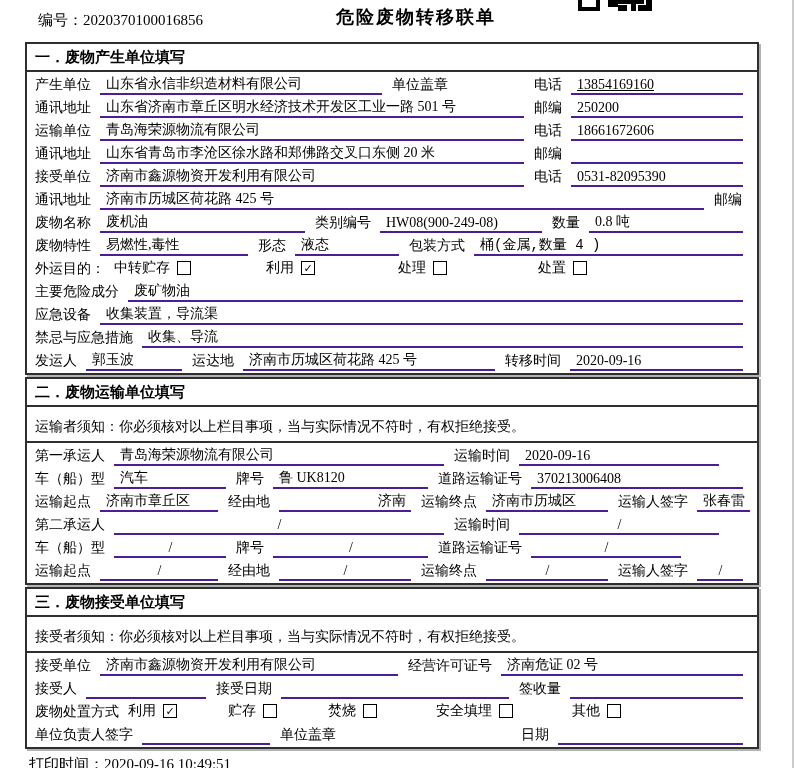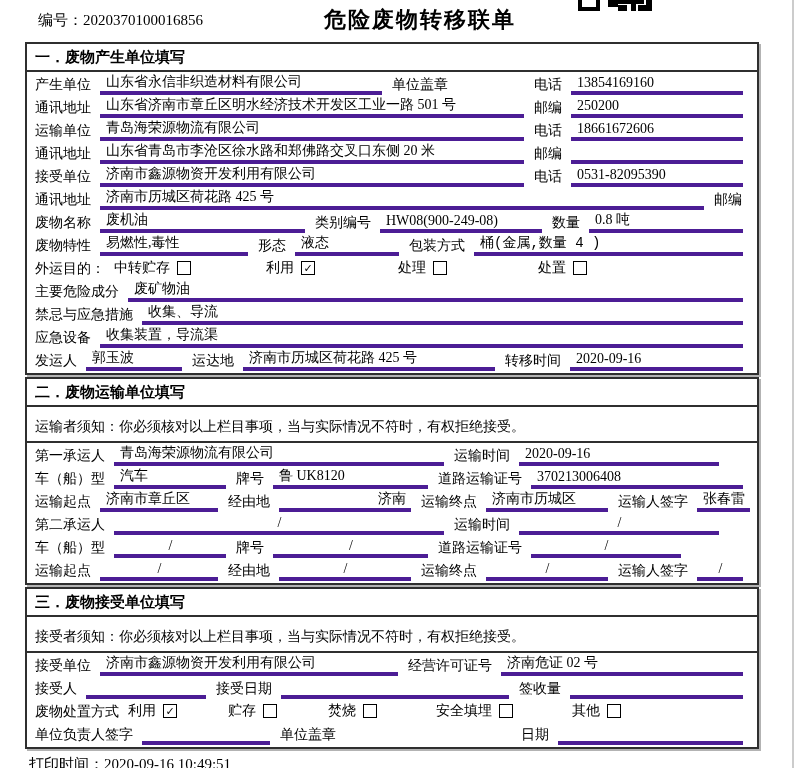--- a/index.html
+++ b/index.html
@@ -5,40 +5,40 @@
   html,body{margin:0;padding:0;background:#ffffff;}
   body{
     width:796px;height:768px;position:relative;overflow:hidden;
     font-family:"Liberation Serif","DejaVu Serif",serif;color:#000;
   }
   .page{position:absolute;inset:0;padding:42px 37px 0 25px;box-sizing:border-box;}
   .edge-line{position:absolute;top:0;right:2px;width:2px;height:768px;background:#cccccc;}
   .qr-frag{position:absolute;left:578px;top:0;}
   .serial{position:absolute;left:38px;top:11px;font-size:15px;}
   .title{
-    position:absolute;left:324px;top:5px;font-size:22px;font-weight:bold;letter-spacing:2px;
+    position:absolute;left:336px;top:5px;font-size:18px;font-weight:bold;letter-spacing:2px;
     font-family:Liberation Serif, serif;
   }
   .footer{margin-top:6px;font-size:15px;padding-left:4px;}
 
   .sec{
     border:2px solid #2f2f2f;background:#fff;margin-bottom:2px;
     padding:0 6px 2px 6px;box-shadow:2px 2px 0 #b3b3b3;
   }
   .sec-h{
     font-family:"Liberation Sans","DejaVu Sans",sans-serif;
     font-weight:bold;font-size:15px;
     margin:0 -6px;padding:4px 8px 3px;border-bottom:2px solid #2f2f2f;
   }
   .row{display:flex;align-items:flex-end;height:23px;font-size:14px;white-space:nowrap;}
   .row.divider{height:29px;border-bottom:2px solid #2f2f2f;margin:0 -6px;padding:0 8px 5px;}
   .note{font-size:14px;}
   .lbl{margin:0 9px 1px 2px;}
   .fill{
-    border-bottom:4px solid #4c1d95;padding:0 5px 0 6px;margin-right:8px;
+    border-bottom:2px solid #4c1d95;padding:0 5px 0 6px;margin-right:8px;
     min-height:17px;box-sizing:border-box;overflow:visible;
   }
   .fill.ctr{text-align:center;}
   .spacer{flex:1;}
   .cb-item{display:inline-flex;align-items:center;margin-bottom:2px;}
   .cb-lbl{margin-right:7px;}
   .cb-box{
     width:12px;height:12px;border:1.5px solid #000;box-sizing:content-box;
     display:inline-flex;align-items:center;justify-content:center;
     font-size:11px;line-height:1;font-family:"DejaVu Sans",sans-serif;font-weight:bold;
@@ -71,21 +71,21 @@
 
   <div>
       <section class="sec">
         <div class="sec-h">一．废物产生单位填写</div>
         <div class="row">
           <span class="lbl">产生单位</span>
           <span class="fill" style="width: 282px; flex: 0 0 auto;">山东省永信非织造材料有限公司</span>
           <span class="lbl">单位盖章</span>
           <span class="spacer"></span>
           <span class="lbl">电话</span>
-          <span class="fill" style="width: 172px; flex: 0 0 auto;">13854169160</span>
+          <span class="fill" style="width: 172px; flex: 0 0 auto; text-decoration: underline;">13854169160</span>
         </div>
         <div class="row">
           <span class="lbl">通讯地址</span>
           <span class="fill" style="flex: 1 1 0%;">山东省济南市章丘区明水经济技术开发区工业一路 501 号</span>
           <span class="lbl">邮编</span>
           <span class="fill" style="width: 172px; flex: 0 0 auto;">250200</span>
         </div>
         <div class="row">
           <span class="lbl">运输单位</span>
           <span class="fill" style="flex: 1 1 0%;">青岛海荣源物流有限公司</span>
@@ -142,26 +142,26 @@
           <span class="cb-item">
             <span class="cb-lbl">处置</span>
             <span class="cb-box"></span>
           </span>
         </div>
         <div class="row">
           <span class="lbl">主要危险成分</span>
           <span class="fill" style="flex: 1 1 0%;">废矿物油</span>
         </div>
         <div class="row">
+          <span class="lbl">应急设备</span>
+          <span class="fill" style="flex: 1 1 0%;">收集装置，导流渠</span>
+        </div>
+        <div class="row">
           <span class="lbl">禁忌与应急措施</span>
           <span class="fill" style="flex: 1 1 0%;">收集、导流</span>
-        </div>
-        <div class="row">
-          <span class="lbl">应急设备</span>
-          <span class="fill" style="flex: 1 1 0%;">收集装置，导流渠</span>
         </div>
         <div class="row">
           <span class="lbl">发运人</span>
           <span class="fill" style="width: 96px; flex: 0 0 auto;">郭玉波</span>
           <span class="lbl">运达地</span>
           <span class="fill" style="width: 252px; flex: 0 0 auto;">济南市历城区荷花路 425 号</span>
           <span class="lbl">转移时间</span>
           <span class="fill" style="flex: 1 1 0%;">2020-09-16</span>
         </div>
       </section>

